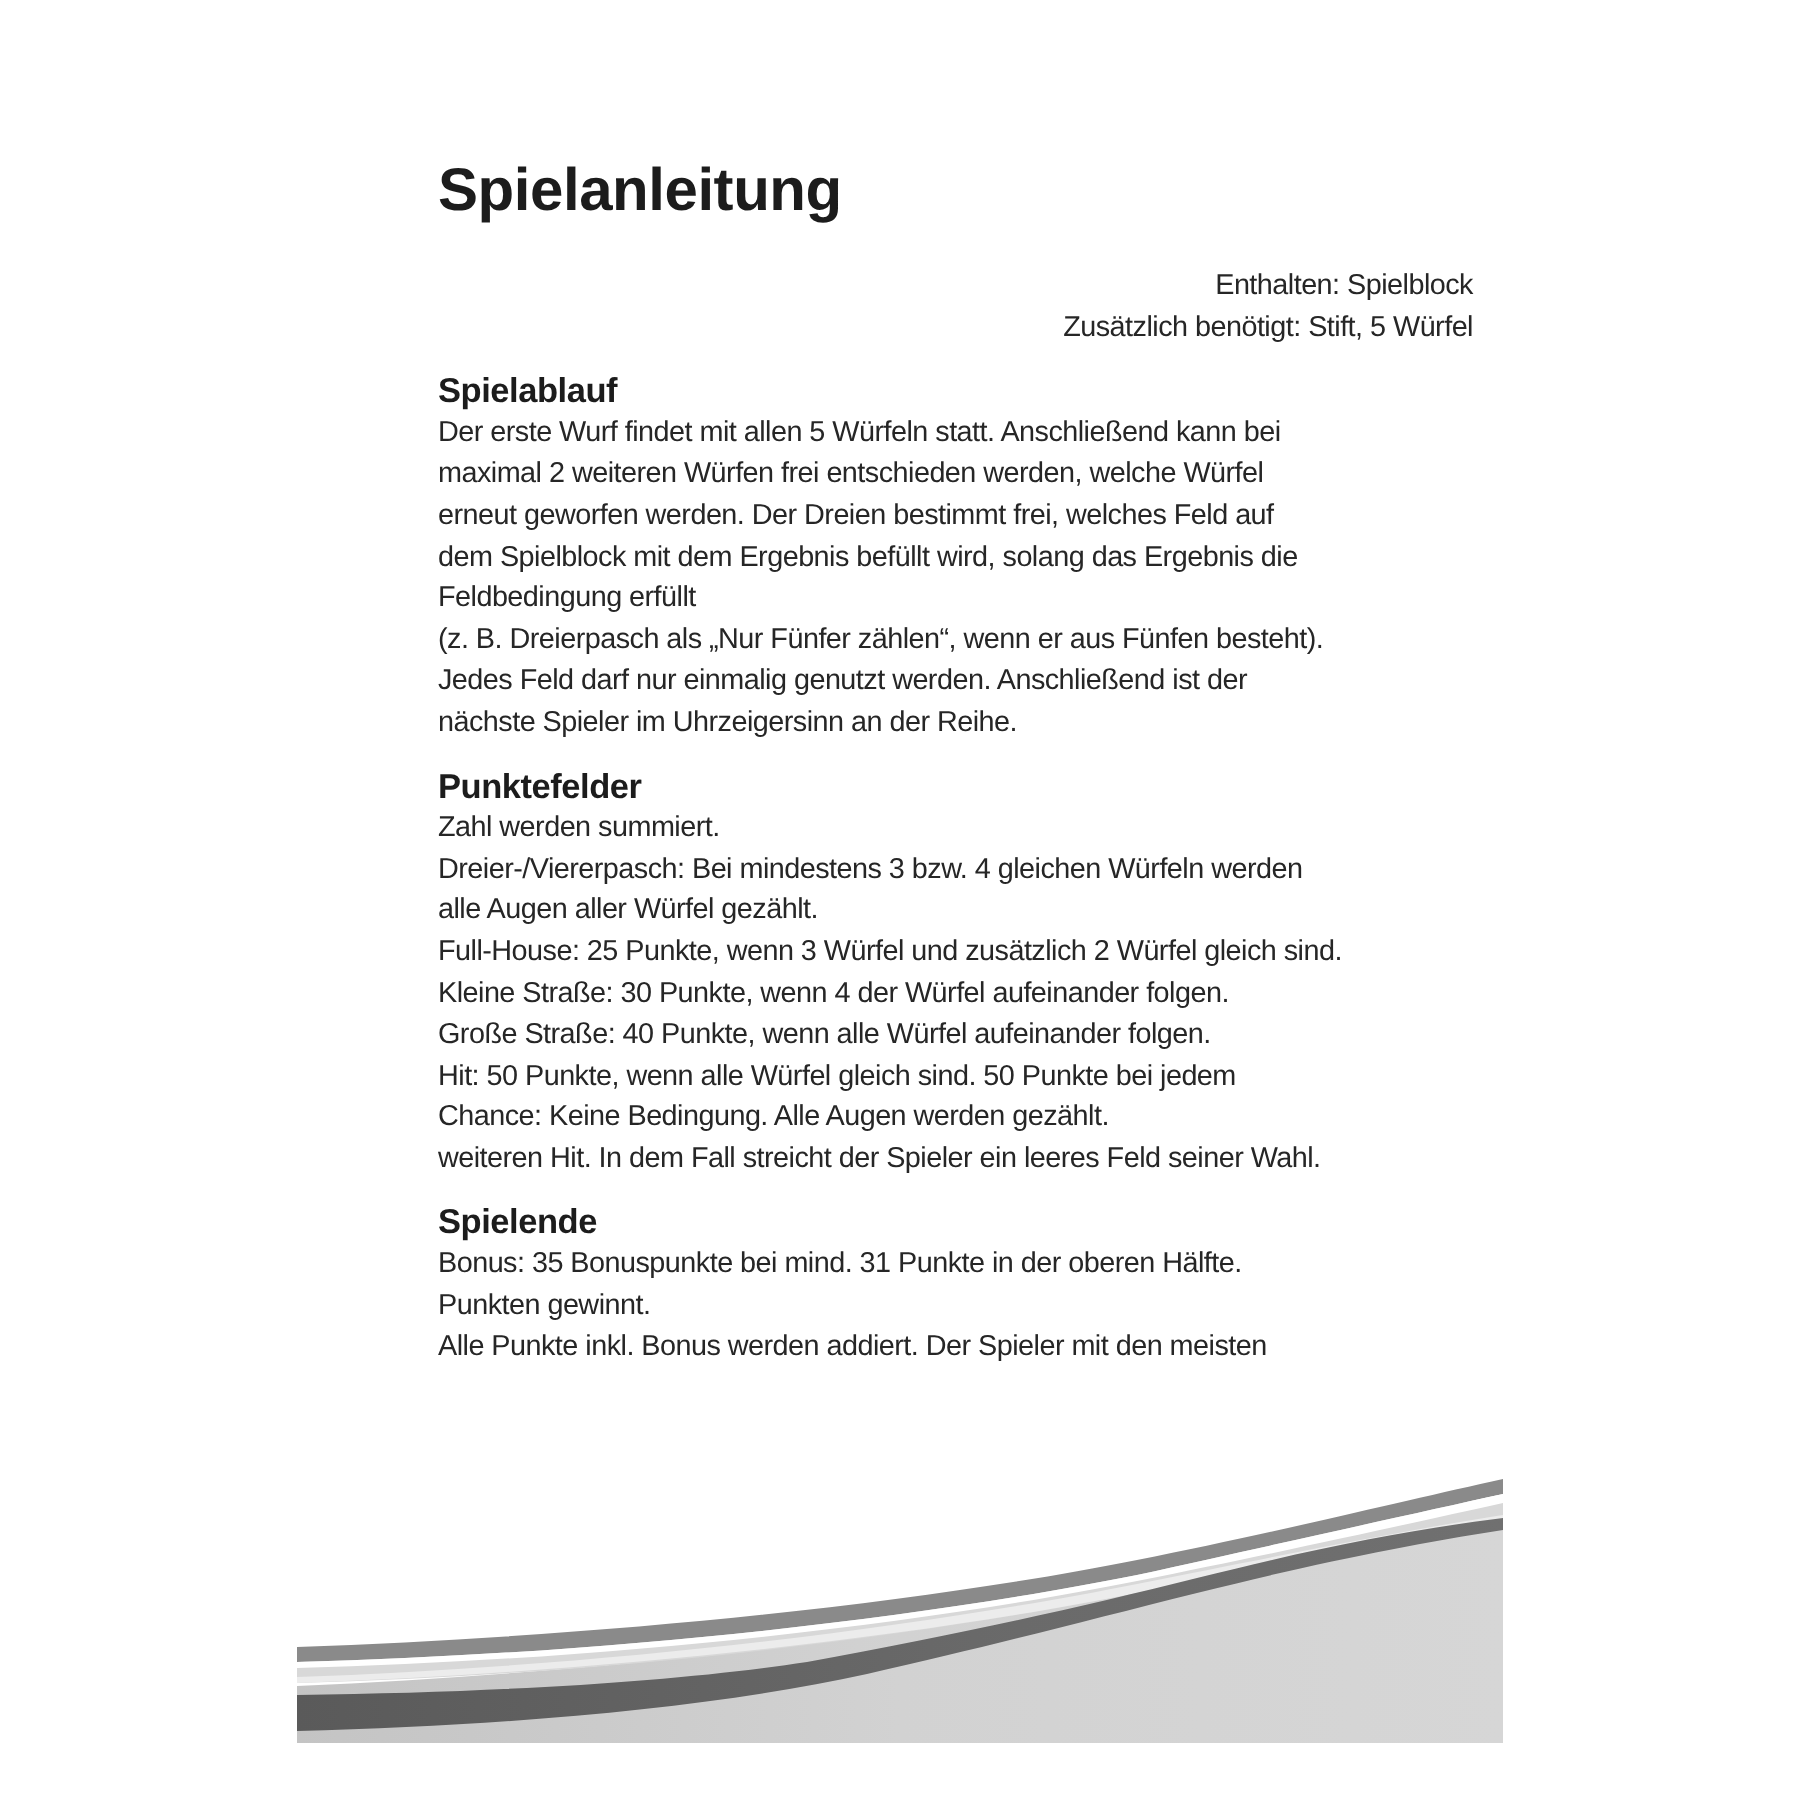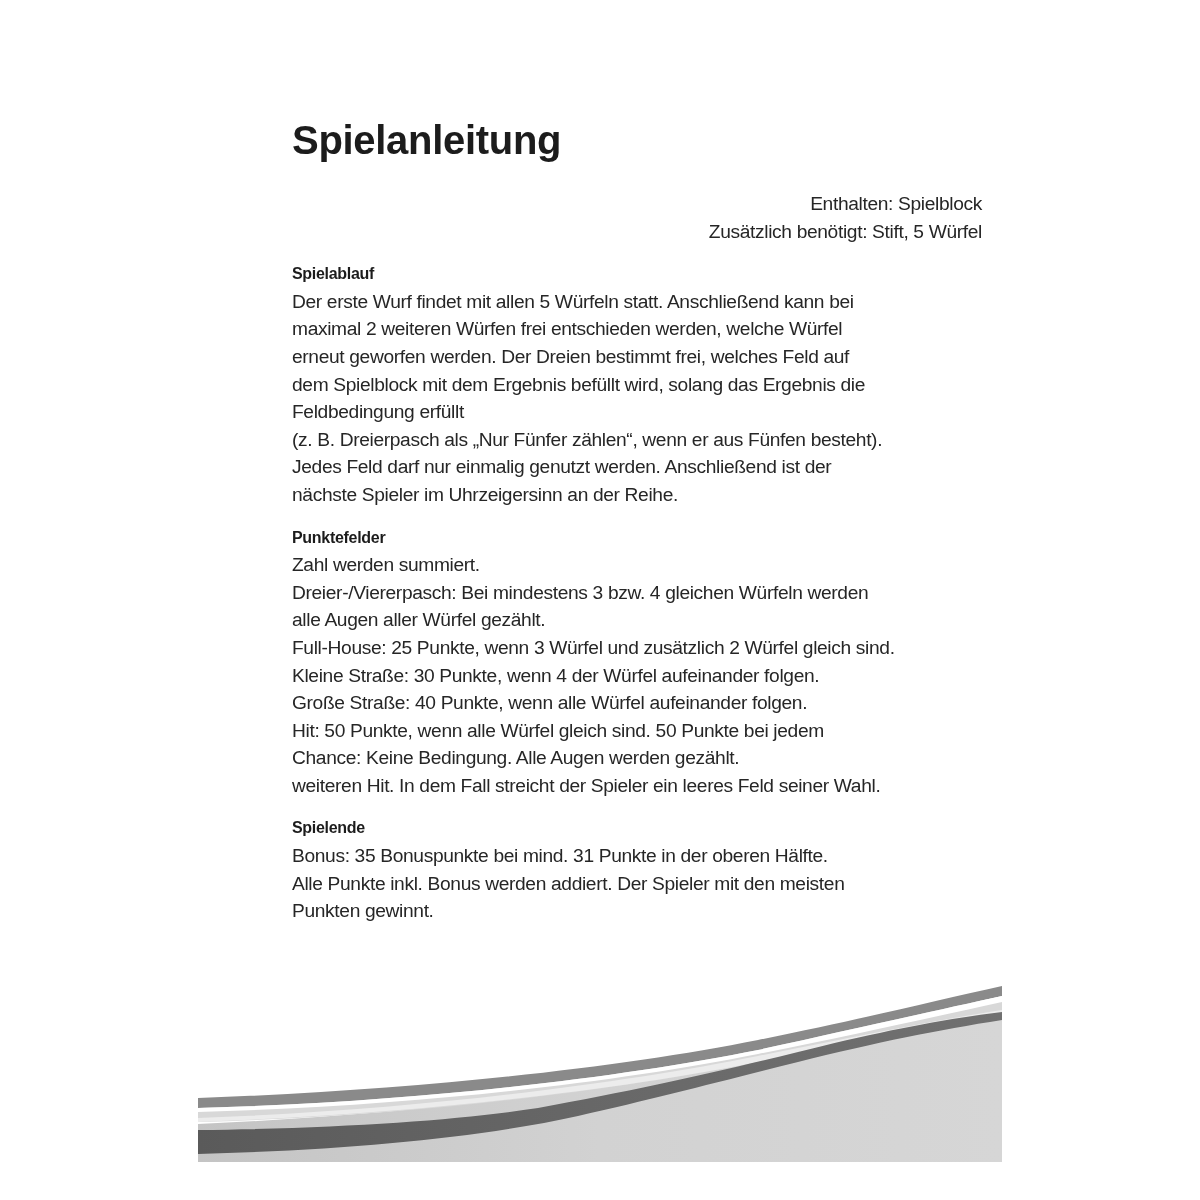--- a/index.html
+++ b/index.html
@@ -19,21 +19,21 @@
       position: absolute;
       left: 198px;
       top: 0;
       width: 804px;
       height: 1162px;
       background: #ffffff;
     }
     .content {
       position: absolute;
       left: 292px;
-      top: 112px;
+      top: 99px;
       width: 690px;
     }
     .title {
       font-family: "Liberation Sans", sans-serif;
       font-weight: bold;
       font-size: 40px;
       line-height: 56px;
       margin: 0 0 22px 0;
       color: #1c1c1c;
       letter-spacing: -0.3px;
@@ -47,21 +47,21 @@
     }
     .intro {
       margin-bottom: 15px;
       text-align: right;
     }
     .section {
       margin-bottom: 15px;
     }
     .section h2 {
       margin: 0;
-      font-size: 16px;
+      font-size: 23px;
       font-weight: bold;
       line-height: 27.6px;
       color: #1c1c1c;
       letter-spacing: -0.3px;
     }
     .wave {
       position: absolute;
       left: 198px;
       top: 980px;
       width: 804px;
@@ -102,22 +102,22 @@
     <p>Kleine Straße: 30 Punkte, wenn 4 der Würfel aufeinander folgen.</p>
     <p>Große Straße: 40 Punkte, wenn alle Würfel aufeinander folgen.</p>
     <p>Hit: 50 Punkte, wenn alle Würfel gleich sind. 50 Punkte bei jedem</p>
     <p>Chance: Keine Bedingung. Alle Augen werden gezählt.</p>
     <p>weiteren Hit. In dem Fall streicht der Spieler ein leeres Feld seiner Wahl.</p>
   </div>
 
   <div class="section">
     <h2>Spielende</h2>
     <p>Bonus: 35 Bonuspunkte bei mind. 31 Punkte in der oberen Hälfte.</p>
+    <p>Punkten gewinnt.</p>
     <p>Alle Punkte inkl. Bonus werden addiert. Der Spieler mit den meisten</p>
-    <p>Punkten gewinnt.</p>
   </div>
 </div>
 
 <svg class="wave" viewBox="0 0 804 182" preserveAspectRatio="none" xmlns="http://www.w3.org/2000/svg">
   <defs>
     <linearGradient id="fillGrad" x1="0" y1="0" x2="1" y2="0">
       <stop offset="0" stop-color="#c4c4c4"></stop>
       <stop offset="0.5" stop-color="#d2d2d2"></stop>
       <stop offset="1" stop-color="#d6d6d6"></stop>
     </linearGradient>

